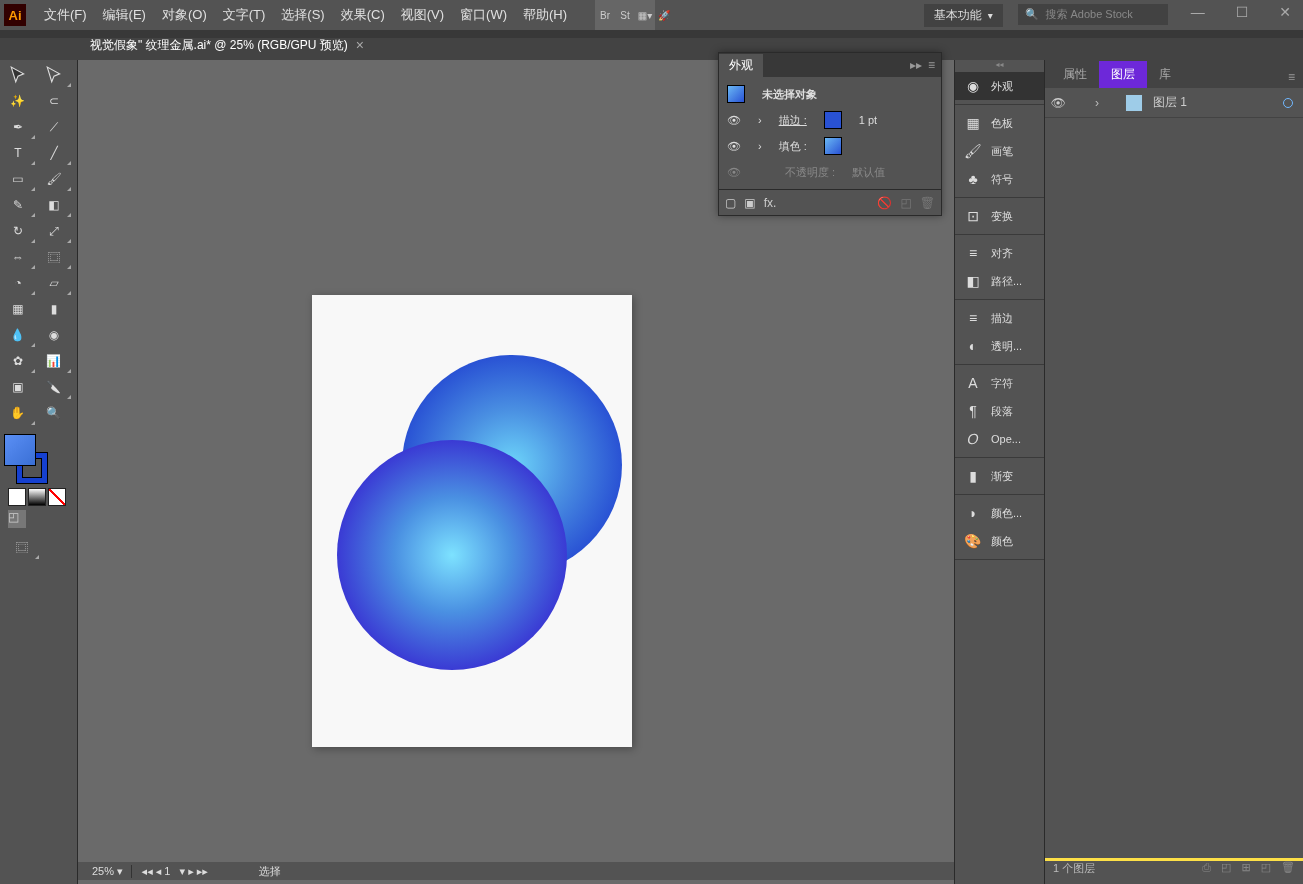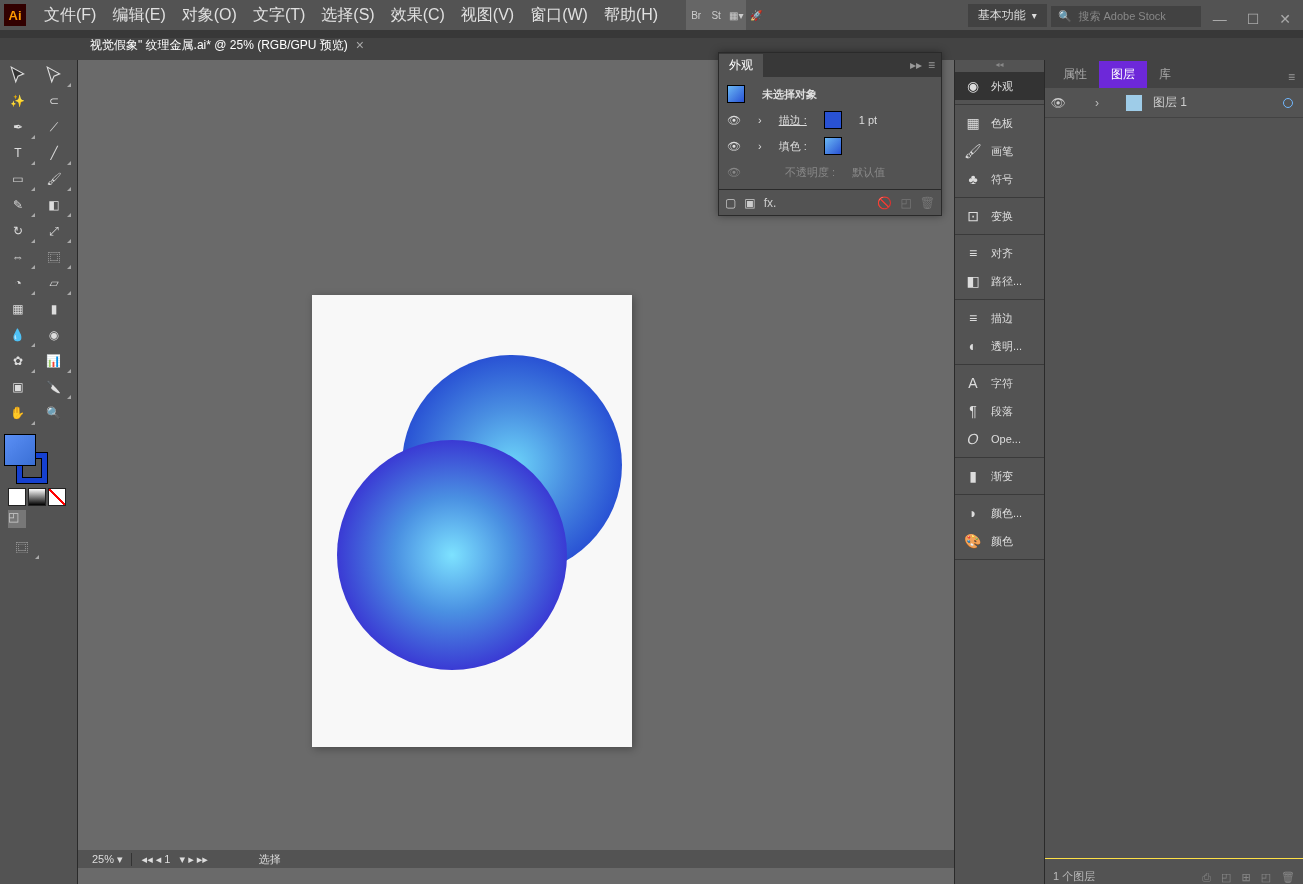--- a/index.html
+++ b/index.html
@@ -1,20 +1,20 @@
 <!DOCTYPE html>
 <html><head>
 <meta charset="utf-8">
 <style>
 *{box-sizing:border-box;margin:0;padding:0;font-family:"Microsoft YaHei",Arial,sans-serif;user-select:none}
 body{background:#323232;width:1303px;height:884px;overflow:hidden;color:#ccc;font-size:12px}
 .menubar{height:30px;background:#535353;display:flex;align-items:center;padding:0 4px}
 .ai-logo{width:22px;height:22px;background:#310000;color:#ff9a00;display:flex;align-items:center;justify-content:center;font-weight:bold;font-size:13px;margin-right:10px}
-.menu-item{padding:0 8px;color:#e0e0e0;cursor:pointer;font-size:16px}
-.menubar-right{margin-left:auto;display:flex;align-items:flex-end;gap:4px}
+.menu-item{padding:0 8px;color:#e0e0e0;cursor:pointer;font-size:13px}
+.menubar-right{margin-left:auto;display:flex;align-items:flex-start;gap:15px}
 .menubar-icon{width:20px;height:36px;background:#666;display:flex;align-items:center;justify-content:center;font-size:10px}
 .workspace-dd{background:#424242;padding:3px 10px;color:#ddd;display:flex;align-items:center;gap:6px}
 .search-box{background:#424242;padding:3px 8px;color:#888;display:flex;align-items:center;gap:6px;width:150px;font-size:11px}
 .win-ctrl{color:#aaa;padding:0 8px;font-size:14px}
 .tabbar{height:30px;background:#434343;display:flex;align-items:center;padding-left:82px}
 .tab{color:#fff;font-size:12px;padding:0 8px;display:flex;align-items:center;gap:8px}
 .tab-close{color:#aaa;font-size:14px}
 .main{display:flex;height:824px}
 .toolbar{width:78px;background:#535353;border-right:1px solid #2a2a2a;padding-top:2px;position:relative}
 .tool-row{display:flex;height:26px}
@@ -23,21 +23,21 @@
 .corner{position:absolute;right:1px;bottom:1px;width:0;height:0;border-left:4px solid transparent;border-bottom:4px solid #aaa}
 .swatch-area{margin-top:6px;padding:2px 4px}
 .swatch-main{width:50px;height:50px;position:relative}
 .swatch-fill{position:absolute;width:32px;height:32px;background:linear-gradient(135deg,#5a8ff5,#3a6fd5);border:1px solid #000;top:0;left:0}
 .swatch-stroke{position:absolute;width:32px;height:32px;background:#1540d0;border:1px solid #000;bottom:0;right:6px}
 .swatch-stroke::after{content:"";position:absolute;inset:5px;background:#535353;border:1px solid #000}
 .color-row{display:flex;gap:2px;margin-top:4px;padding-left:4px}
 .color-chip{width:18px;height:18px;border:1px solid #222}
 .canvas-area{flex:1;background:#6a6a6a;position:relative;overflow:hidden}
 .artboard{position:absolute;left:234px;top:235px;width:320px;height:452px;background:#f8f8f8;box-shadow:2px 2px 8px rgba(0,0,0,0.3)}
-.status-left{position:absolute;bottom:16px;left:0;height:18px;background:#535353;width:100%;display:flex;align-items:center;font-size:11px;color:#ddd;padding-left:6px;gap:10px}
+.status-left{position:absolute;bottom:4px;left:0;height:18px;background:#535353;width:100%;display:flex;align-items:center;font-size:11px;color:#ddd;padding-left:6px;gap:10px}
 .status-dd{padding:0 8px;border-right:1px solid #333}
 .app-panel{position:absolute;left:718px;top:52px;width:224px;background:#535353;border:1px solid #2a2a2a;box-shadow:0 0 8px rgba(0,0,0,0.4)}
 .panel-tab-row{height:24px;background:#383838;display:flex;align-items:center}
 .panel-tab{padding:3px 10px;background:#535353;color:#fff;font-size:12px}
 .panel-tab-ctrls{margin-left:auto;padding-right:6px;color:#999;display:flex;gap:6px}
 .panel-body{padding:4px}
 .panel-row{display:flex;align-items:center;height:26px;gap:17px;padding:0 4px;font-size:11px;color:#ddd}
 .eye{width:14px;height:14px;display:flex;align-items:center;justify-content:center}
 .swatch-sm{width:18px;height:18px;border:1px solid #000}
 .panel-footer{height:26px;border-top:1px solid #2a2a2a;display:flex;align-items:center;padding:0 6px;gap:8px}
@@ -48,21 +48,21 @@
 .dock-icon{width:16px;height:16px;display:flex;align-items:center;justify-content:center;font-size:14px}
 .dock-grabber{height:8px;display:flex;justify-content:center;align-items:center;color:#888;font-size:8px}
 .layers{width:259px;background:#535353;border-left:1px solid #2a2a2a;display:flex;flex-direction:column}
 .layers-tabs{height:28px;background:#434343;display:flex;align-items:flex-end;padding-left:6px;gap:0}
 .ltab{padding:5px 12px;color:#aaa;font-size:12px;cursor:pointer}
 .ltab.active{background:#6d28d9;color:#fff}
 .layer-row{height:30px;background:#535353;display:flex;align-items:center;padding-left:6px;gap:10px;border-bottom:1px solid #434343}
 .layer-toggle{width:20px;color:#bbb}
 .layer-thumb{width:18px;height:18px;background:#9ecce8;border:1px solid #555}
 .layer-circle{width:10px;height:10px;border:1.5px solid #71b8ff;border-radius:50%;margin-left:auto;margin-right:10px}
-.layers-footer{margin-top:auto;height:26px;background:#535353;border-top:1px solid #fde047;display:flex;align-items:flex-end;padding:0 8px;font-size:11px;color:#bbb;gap:10px}
+.layers-footer{margin-top:auto;height:26px;background:#535353;border-top:3px solid #fde047;display:flex;align-items:flex-start;padding:0 8px;font-size:11px;color:#bbb;gap:10px}
 .layers-footer-icons{margin-left:auto;display:flex;gap:10px;color:#888}
 .options-bar{position:absolute;left:0;top:30px;right:0;height:8px;background:#383838}
 .tiny{font-size:10px}
 </style>
 </head>
 <body>
 
 <div class="menubar">
   <div class="ai-logo">Ai</div>
   <div class="menu-item">文件(F)</div>

